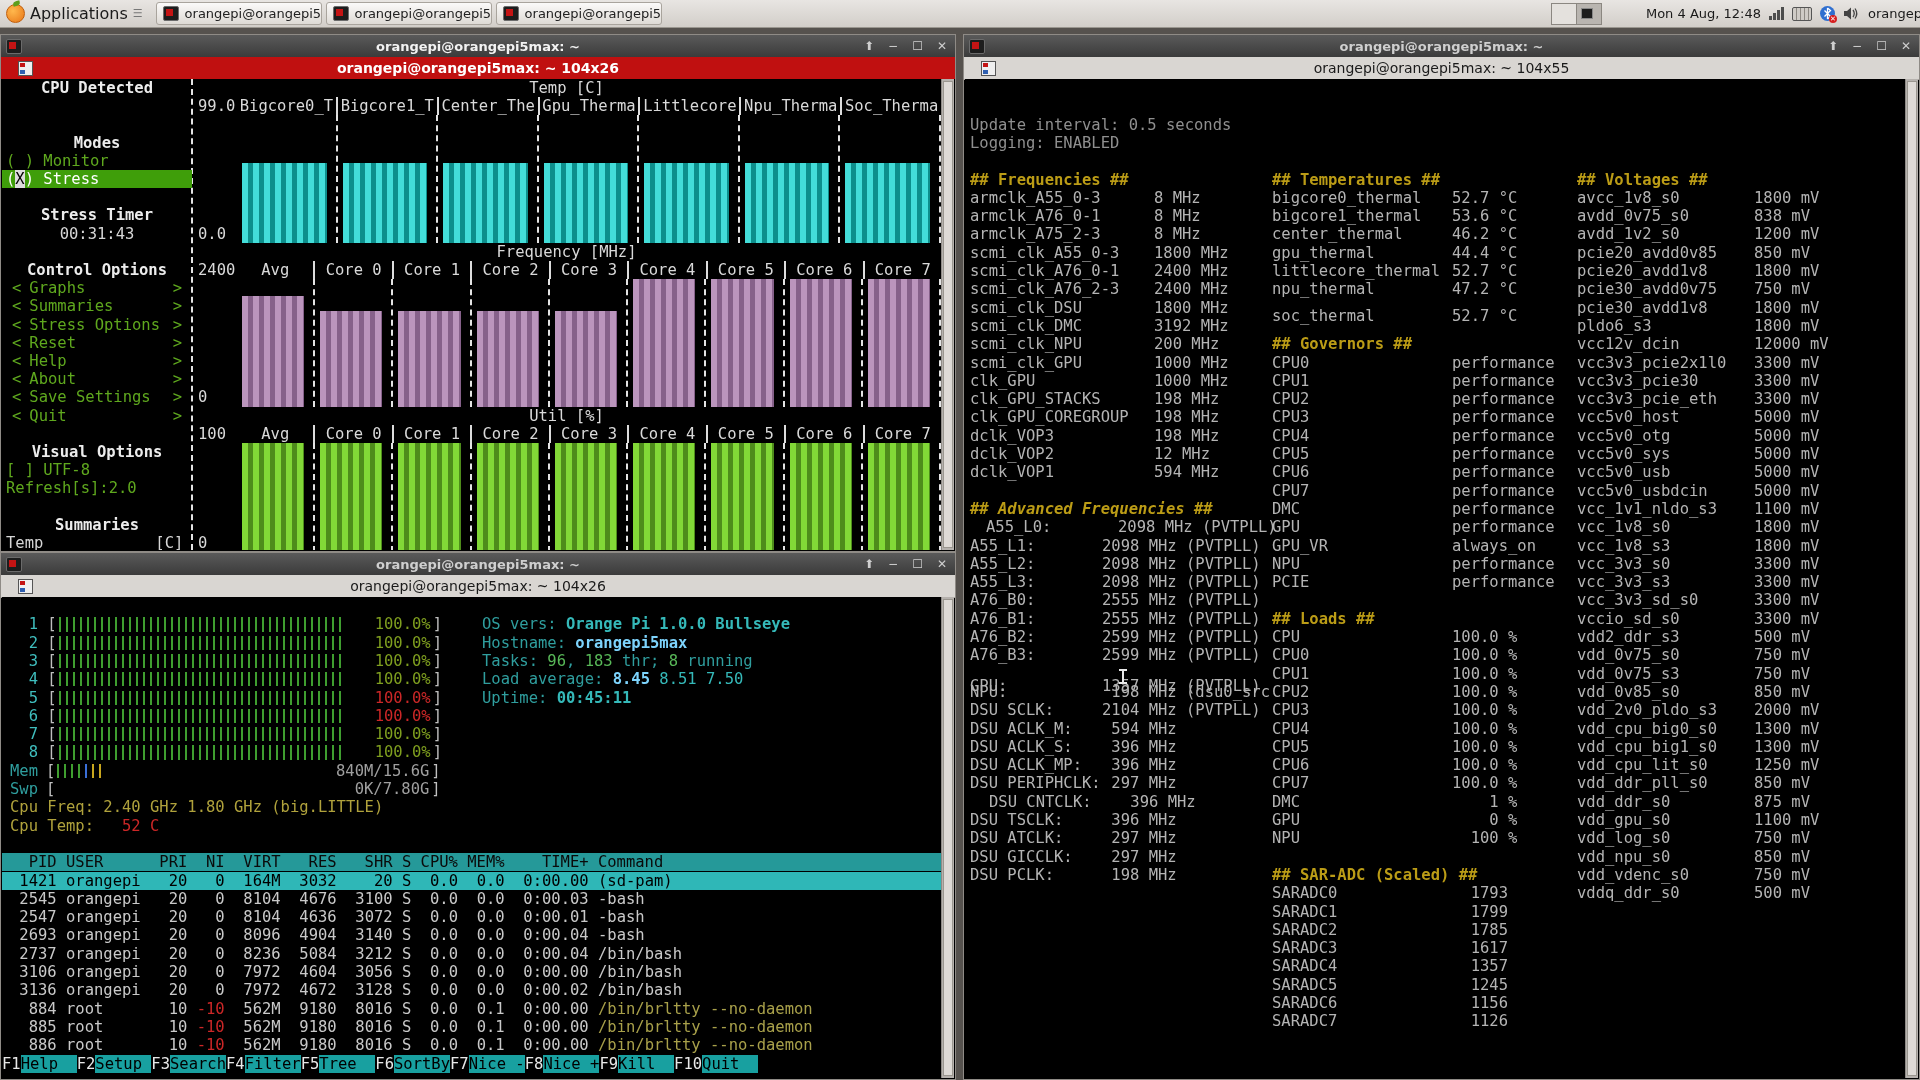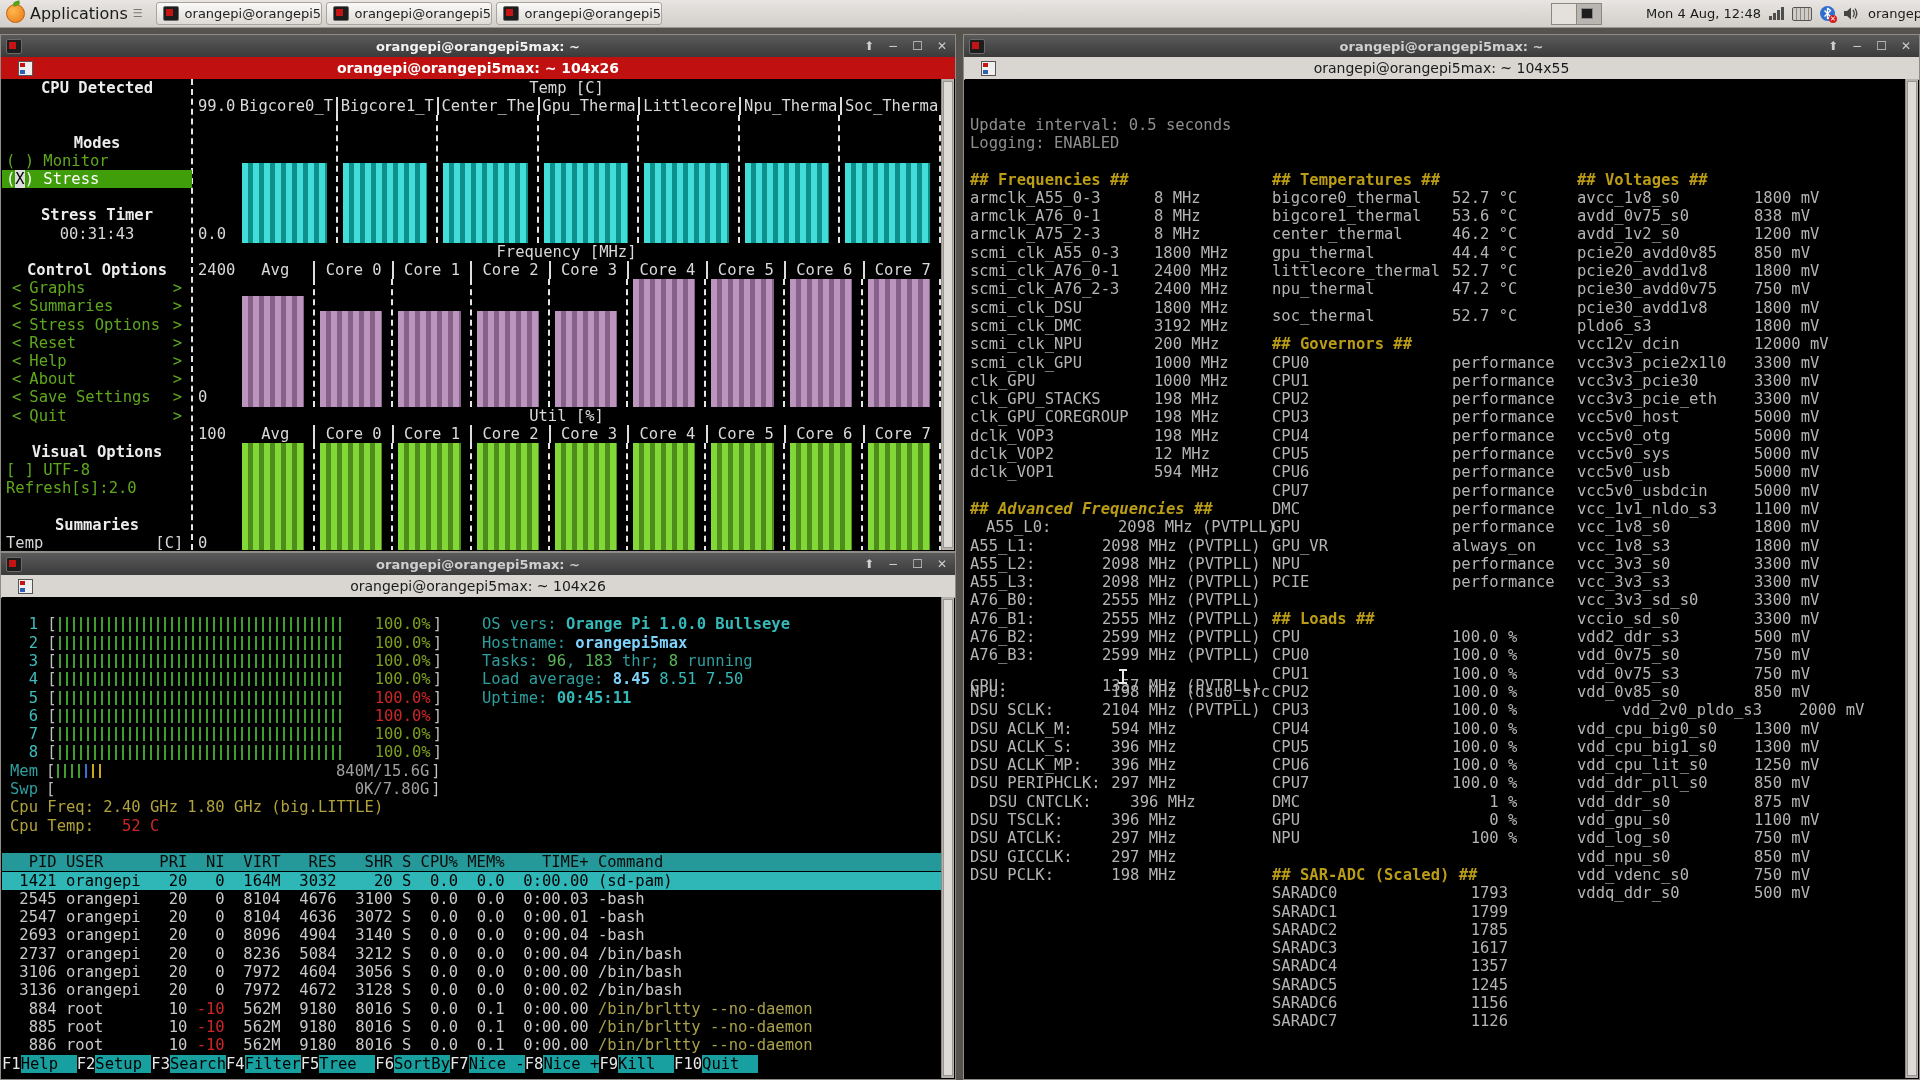--- a/index.html
+++ b/index.html
@@ -502,21 +502,21 @@
         <div class="tel-row tgrey" style="left: 612px; top: 439.2px; height: 18.3px; line-height: 18.3px;"><span class="tel-label" style="width: 177px;">vcc_1v8_s0</span><span>1800 mV</span></div>
         <div class="tel-row tgrey" style="left: 612px; top: 457.5px; height: 18.3px; line-height: 18.3px;"><span class="tel-label" style="width: 177px;">vcc_1v8_s3</span><span>1800 mV</span></div>
         <div class="tel-row tgrey" style="left: 612px; top: 475.8px; height: 18.3px; line-height: 18.3px;"><span class="tel-label" style="width: 177px;">vcc_3v3_s0</span><span>3300 mV</span></div>
         <div class="tel-row tgrey" style="left: 612px; top: 494.1px; height: 18.3px; line-height: 18.3px;"><span class="tel-label" style="width: 177px;">vcc_3v3_s3</span><span>3300 mV</span></div>
         <div class="tel-row tgrey" style="left: 612px; top: 512.4px; height: 18.3px; line-height: 18.3px;"><span class="tel-label" style="width: 177px;">vcc_3v3_sd_s0</span><span>3300 mV</span></div>
         <div class="tel-row tgrey" style="left: 612px; top: 530.7px; height: 18.3px; line-height: 18.3px;"><span class="tel-label" style="width: 177px;">vccio_sd_s0</span><span>3300 mV</span></div>
         <div class="tel-row tgrey" style="left: 612px; top: 549px; height: 18.3px; line-height: 18.3px;"><span class="tel-label" style="width: 177px;">vdd2_ddr_s3</span><span>500 mV</span></div>
         <div class="tel-row tgrey" style="left: 612px; top: 567.3px; height: 18.3px; line-height: 18.3px;"><span class="tel-label" style="width: 177px;">vdd_0v75_s0</span><span>750 mV</span></div>
         <div class="tel-row tgrey" style="left: 612px; top: 585.6px; height: 18.3px; line-height: 18.3px;"><span class="tel-label" style="width: 177px;">vdd_0v75_s3</span><span>750 mV</span></div>
         <div class="tel-row tgrey" style="left: 612px; top: 603.9px; height: 18.3px; line-height: 18.3px;"><span class="tel-label" style="width: 177px;">vdd_0v85_s0</span><span>850 mV</span></div>
-        <div class="tel-row tgrey" style="left: 612px; top: 622.2px; height: 18.3px; line-height: 18.3px; margin-left: 45px;"><span class="tel-label" style="width: 177px;">vdd_2v0_pldo_s3</span><span>2000 mV</span></div>
+        <div class="tel-row tgrey" style="left: 612px; top: 622.2px; height: 18.3px; line-height: 18.3px;"><span class="tel-label" style="width: 177px;">vdd_2v0_pldo_s3</span><span>2000 mV</span></div>
         <div class="tel-row tgrey" style="left: 612px; top: 640.5px; height: 18.3px; line-height: 18.3px;"><span class="tel-label" style="width: 177px;">vdd_cpu_big0_s0</span><span>1300 mV</span></div>
         <div class="tel-row tgrey" style="left: 612px; top: 658.8px; height: 18.3px; line-height: 18.3px;"><span class="tel-label" style="width: 177px;">vdd_cpu_big1_s0</span><span>1300 mV</span></div>
         <div class="tel-row tgrey" style="left: 612px; top: 677.1px; height: 18.3px; line-height: 18.3px;"><span class="tel-label" style="width: 177px;">vdd_cpu_lit_s0</span><span>1250 mV</span></div>
         <div class="tel-row tgrey" style="left: 612px; top: 695.4px; height: 18.3px; line-height: 18.3px;"><span class="tel-label" style="width: 177px;">vdd_ddr_pll_s0</span><span>850 mV</span></div>
         <div class="tel-row tgrey" style="left: 612px; top: 713.7px; height: 18.3px; line-height: 18.3px;"><span class="tel-label" style="width: 177px;">vdd_ddr_s0</span><span>875 mV</span></div>
         <div class="tel-row tgrey" style="left: 612px; top: 732px; height: 18.3px; line-height: 18.3px;"><span class="tel-label" style="width: 177px;">vdd_gpu_s0</span><span>1100 mV</span></div>
         <div class="tel-row tgrey" style="left: 612px; top: 750.3px; height: 18.3px; line-height: 18.3px;"><span class="tel-label" style="width: 177px;">vdd_log_s0</span><span>750 mV</span></div>
         <div class="tel-row tgrey" style="left: 612px; top: 768.6px; height: 18.3px; line-height: 18.3px;"><span class="tel-label" style="width: 177px;">vdd_npu_s0</span><span>850 mV</span></div>
         <div class="tel-row tgrey" style="left: 612px; top: 786.9px; height: 18.3px; line-height: 18.3px;"><span class="tel-label" style="width: 177px;">vdd_vdenc_s0</span><span>750 mV</span></div>
         <div class="tel-row tgrey" style="left: 612px; top: 805.2px; height: 18.3px; line-height: 18.3px;"><span class="tel-label" style="width: 177px;">vddq_ddr_s0</span><span>500 mV</span></div>

